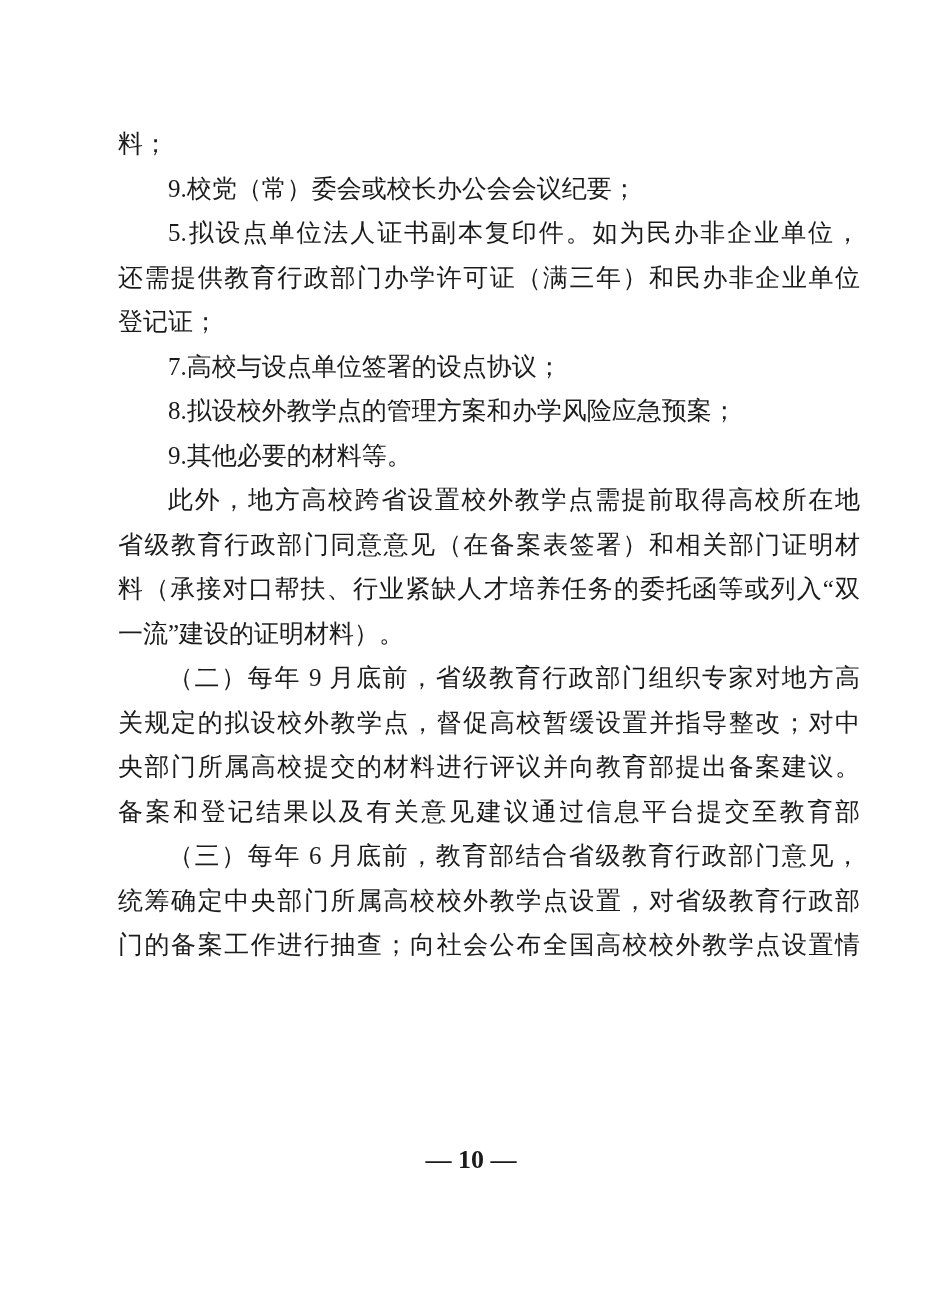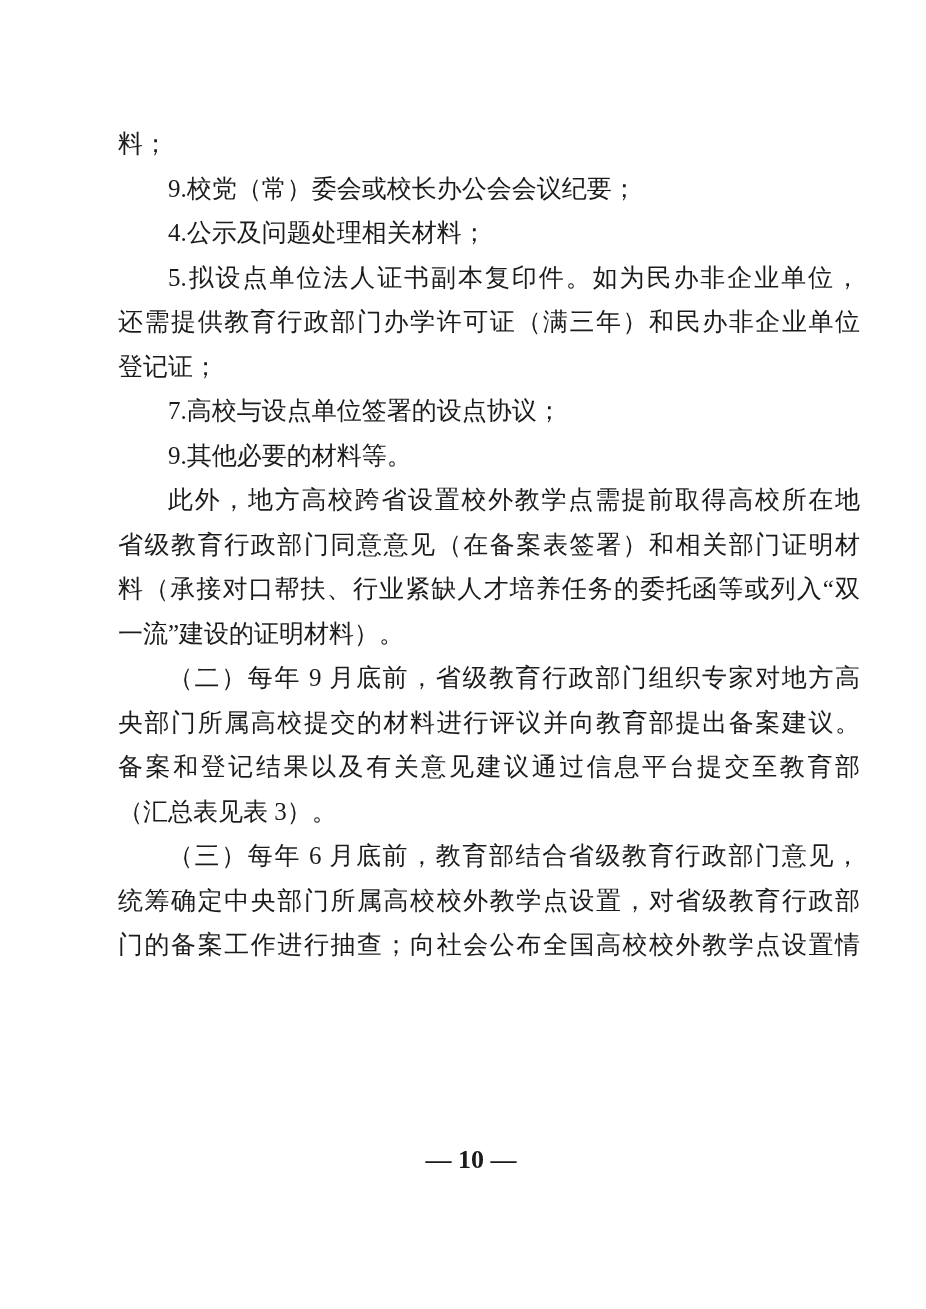--- a/index.html
+++ b/index.html
@@ -49,34 +49,34 @@
     line-height: 40px;
   }
 </style>
 </head>
 <body>
 
 <div class="page">
   <div class="body-text" id="body-text">
       <div class="line">料；</div>
       <div class="line indent">9.校党（常）委会或校长办公会会议纪要；</div>
-      <div class="line indent">4.公示及问题处理相关材料；</div>
       <div class="line fill indent">5.拟设点单位法人证书副本复印件。如为民办非企业单位，</div>
       <div class="line fill">还需提供教育行政部门办学许可证（满三年）和民办非企业单位</div>
       <div class="line">登记证；</div>
       <div class="line indent">7.高校与设点单位签署的设点协议；</div>
+      <div class="line indent">8.拟设校外教学点的管理方案和办学风险应急预案；</div>
       <div class="line indent">9.其他必要的材料等。</div>
       <div class="line fill indent">此外，地方高校跨省设置校外教学点需提前取得高校所在地</div>
       <div class="line fill">省级教育行政部门同意意见（在备案表签署）和相关部门证明材</div>
       <div class="line fill">料（承接对口帮扶、行业紧缺人才培养任务的委托函等或列入“双</div>
       <div class="line">一流”建设的证明材料）。</div>
       <div class="line fill indent">（二）每年 9 月底前，省级教育行政部门组织专家对地方高</div>
+      <div class="line fill">关规定的拟设校外教学点，督促高校暂缓设置并指导整改；对中</div>
       <div class="line fill">央部门所属高校提交的材料进行评议并向教育部提出备案建议。</div>
       <div class="line fill">备案和登记结果以及有关意见建议通过信息平台提交至教育部</div>
-      <div class="line">（汇总表见表 3）。</div>
       <div class="line fill indent">（三）每年 6 月底前，教育部结合省级教育行政部门意见，</div>
       <div class="line fill">统筹确定中央部门所属高校校外教学点设置，对省级教育行政部</div>
       <div class="line fill">门的备案工作进行抽查；向社会公布全国高校校外教学点设置情</div>
     </div>
   <div class="footer">
     <span>— 10 —</span>
   </div>
 </div>
 
 </body></html>

